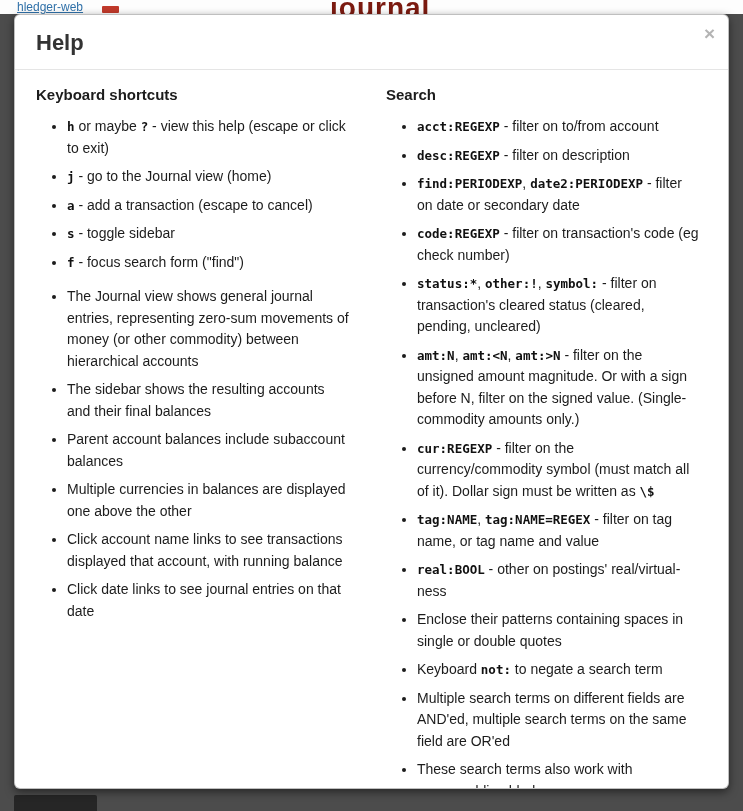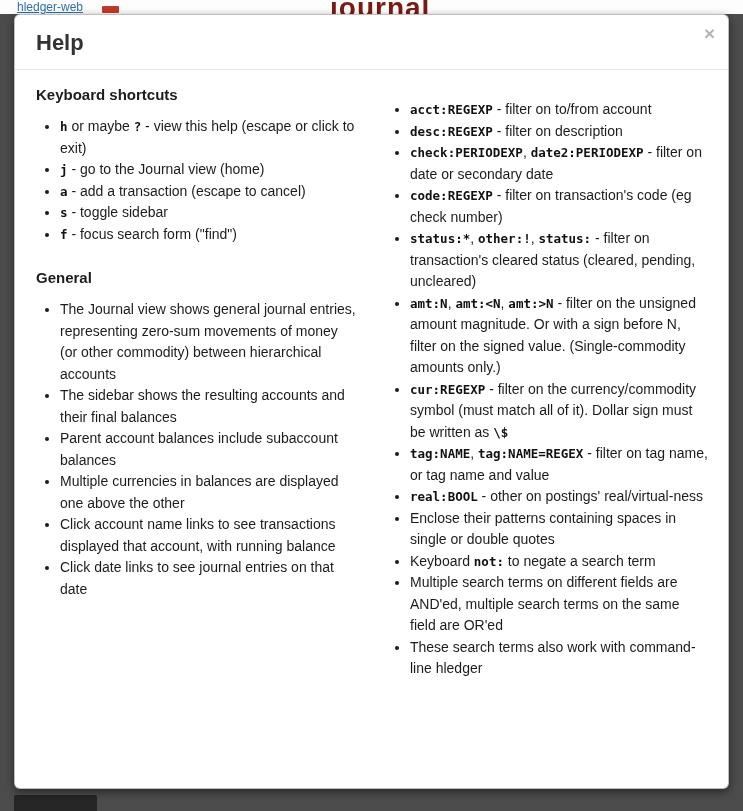--- a/index.html
+++ b/index.html
@@ -79,21 +79,21 @@
   }
   .section-heading.mt { margin-top: 24px; }
   ul {
     margin: 13px 0 0 0;
     padding-left: 24px;
     font-size: 14px;
     line-height: 21.5px;
     color: #1c1c1c;
     list-style: disc outside;
   }
-  li { margin: 0; }
+  li { margin: 7px; }
   .code {
     font-family: "DejaVu Sans Mono", "Liberation Mono", monospace;
     font-weight: 700;
     font-size: 12.5px;
     color: #111;
   }
 </style>
 </head>
 <body>
 
@@ -115,37 +115,37 @@
   <div class="modal-body">
     <div class="col">
       <div class="section-heading">Keyboard shortcuts</div>
       <ul>
           <li><span class="code">h</span><span> or maybe </span><span class="code">?</span><span> - view this help (escape or click to exit)</span></li>
           <li><span class="code">j</span><span> - go to the Journal view (home)</span></li>
           <li><span class="code">a</span><span> - add a transaction (escape to cancel)</span></li>
           <li><span class="code">s</span><span> - toggle sidebar</span></li>
           <li><span class="code">f</span><span> - focus search form ("find")</span></li>
         </ul>
-      <div class="section-heading mt">General</div>
       <ul>
           <li><span>The Journal view shows general journal entries, representing zero-sum movements of money (or other commodity) between hierarchical accounts</span></li>
           <li><span>The sidebar shows the resulting accounts and their final balances</span></li>
           <li><span>Parent account balances include subaccount balances</span></li>
           <li><span>Multiple currencies in balances are displayed one above the other</span></li>
           <li><span>Click account name links to see transactions displayed that account, with running balance</span></li>
           <li><span>Click date links to see journal entries on that date</span></li>
         </ul>
     </div>
     <div class="col">
+      <div class="section-heading">Search</div>
       <ul>
           <li><span class="code">acct:REGEXP</span><span> - filter on to/from account</span></li>
           <li><span class="code">desc:REGEXP</span><span> - filter on description</span></li>
-          <li><span class="code">check:PERIODEXP</span><span>, </span><span class="code">date2:PERIODEXP</span><span> - filter on date or secondary date</span></li>
+          <li><span class="code">find:PERIODEXP</span><span>, </span><span class="code">date2:PERIODEXP</span><span> - filter on date or secondary date</span></li>
           <li><span class="code">code:REGEXP</span><span> - filter on transaction's code (eg check number)</span></li>
-          <li><span class="code">status:*</span><span>, </span><span class="code">other:!</span><span>, </span><span class="code">status:</span><span> - filter on transaction's cleared status (cleared, pending, uncleared)</span></li>
+          <li><span class="code">status:*</span><span>, </span><span class="code">other:!</span><span>, </span><span class="code">symbol:</span><span> - filter on transaction's cleared status (cleared, pending, uncleared)</span></li>
           <li><span class="code">amt:N</span><span>, </span><span class="code">amt:&lt;N</span><span>, </span><span class="code">amt:&gt;N</span><span> - filter on the unsigned amount magnitude. Or with a sign before N, filter on the signed value. (Single-commodity amounts only.)</span></li>
           <li><span class="code">cur:REGEXP</span><span> - filter on the currency/commodity symbol (must match all of it). Dollar sign must be written as </span><span class="code">\$</span></li>
           <li><span class="code">tag:NAME</span><span>, </span><span class="code">tag:NAME=REGEX</span><span> - filter on tag name, or tag name and value</span></li>
           <li><span class="code">real:BOOL</span><span> - other on postings' real/virtual-ness</span></li>
           <li><span>Enclose their patterns containing spaces in single or double quotes</span></li>
           <li><span>Keyboard </span><span class="code">not:</span><span> to negate a search term</span></li>
           <li><span>Multiple search terms on different fields are AND'ed, multiple search terms on the same field are OR'ed</span></li>
           <li><span>These search terms also work with command-line hledger</span></li>
         </ul>
     </div>

